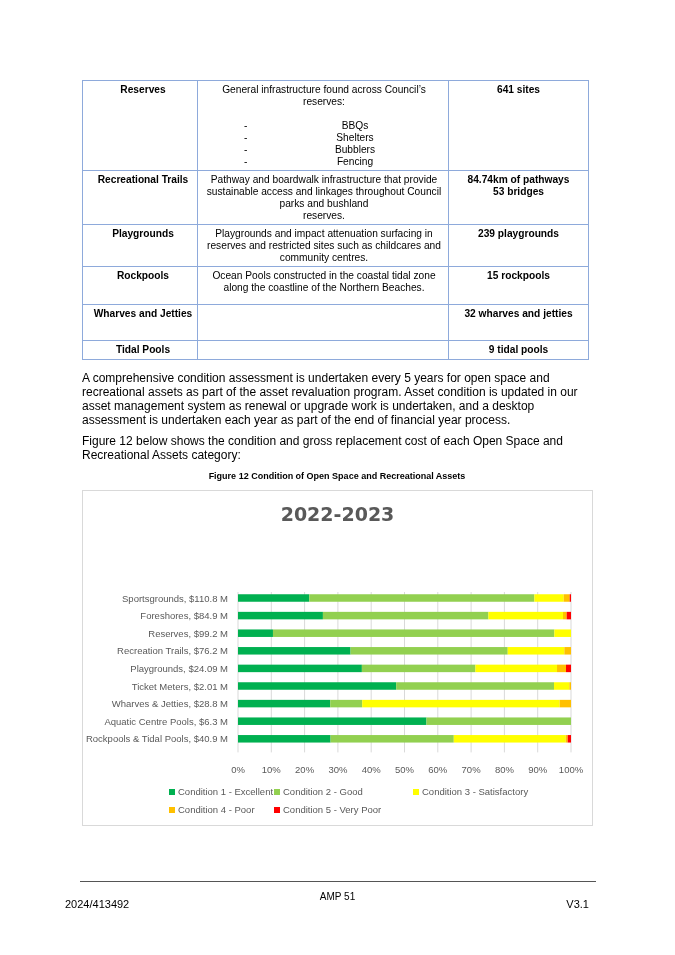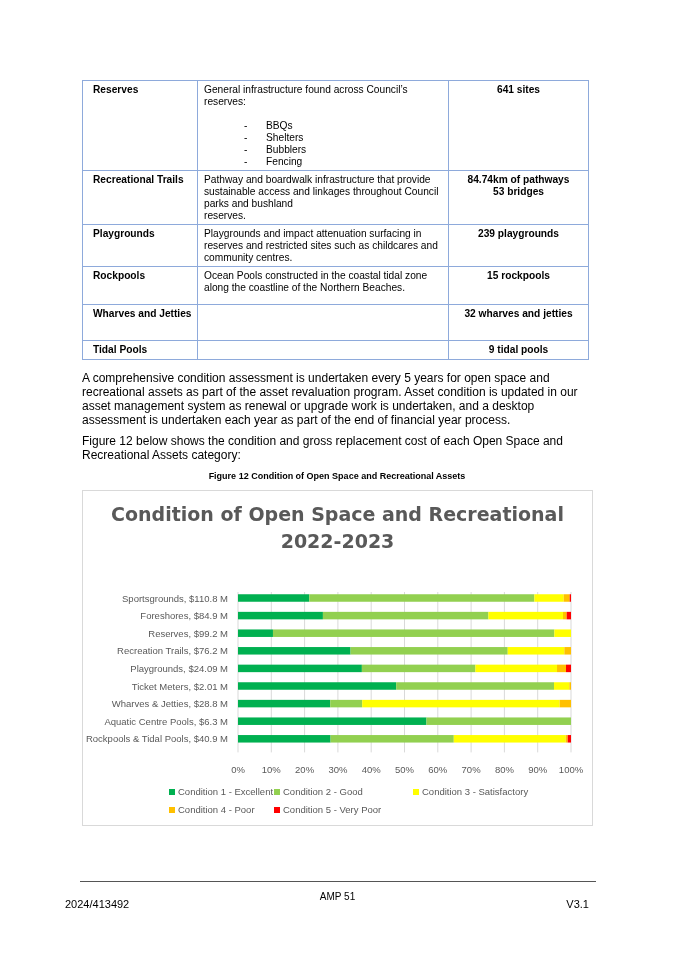--- a/index.html
+++ b/index.html
@@ -1,20 +1,20 @@
 <!DOCTYPE html>
 <html><head>
   <meta charset="utf-8">
   <style>
     html, body { margin: 0; padding: 0; background: #ffffff; }
     body { width: 675px; height: 955px; position: relative; font-family: "Liberation Sans", sans-serif; color: #000; overflow: hidden; }
 
     
     .asset-table { position: absolute; left: 82px; top: 80px; width: 507px; border-collapse: collapse; font-size: 10.2px; line-height: 12px; }
-    .asset-table td { border: 1.5px solid #8eaadb; vertical-align: top; padding: 3px 4px 2px 10px; }
+    .asset-table td { border: 1.5px solid #8eaadb; vertical-align: top; padding: 3px 4px 2px 10px; text-align: center; }
     .asset-table td.c1 { width: 100px; font-weight: bold; }
     .asset-table td.c2 { width: 240px; padding-left: 6px; }
     .asset-table td.c3 { font-weight: bold; text-align: center; padding-left: 4px; }
     .asset-table ul { list-style: none; margin: 12px 0 0 0; padding: 0 0 0 40px; }
     .asset-table li { position: relative; padding-left: 22px; }
     .asset-table li::before { content: "-"; position: absolute; left: 0; }
 
     
     .para { position: absolute; left: 82px; width: 515px; font-size: 12px; line-height: 14px; margin: 0; }
     .p1 { top: 371px; }
@@ -98,21 +98,20 @@
     </tr>
   </tbody>
 </table>
 
 <p class="para p1">A comprehensive condition assessment is undertaken every 5 years for open space and recreational assets as part of the asset revaluation program. Asset condition is updated in our asset management system as renewal or upgrade work is undertaken, and a desktop assessment is undertaken each year as part of the end of financial year process.</p>
 <p class="para p2">Figure 12 below shows the condition and gross replacement cost of each Open Space and Recreational Assets category:</p>
 <div class="fig-caption">Figure 12 Condition of Open Space and Recreational Assets</div>
 
 <div class="chart-frame">
   <div class="chart-title">
-    <div>Condition of Open Space and Recreational</div>
     <div>2022-2023</div>
   </div>
   <svg class="chart-svg" id="chart-svg" width="511" height="336">
       <line x1="155" x2="155" y1="101" y2="261.4" stroke="#d9d9d9" stroke-width="1"></line>
       <text x="155" y="282.4" text-anchor="middle" class="tick-label">0%</text>
       <line x1="188.3" x2="188.3" y1="101" y2="261.4" stroke="#d9d9d9" stroke-width="1"></line>
       <text x="188.3" y="282.4" text-anchor="middle" class="tick-label">10%</text>
       <line x1="221.60000000000002" x2="221.60000000000002" y1="101" y2="261.4" stroke="#d9d9d9" stroke-width="1"></line>
       <text x="221.60000000000002" y="282.4" text-anchor="middle" class="tick-label">20%</text>
       <line x1="254.89999999999998" x2="254.89999999999998" y1="101" y2="261.4" stroke="#d9d9d9" stroke-width="1"></line>

